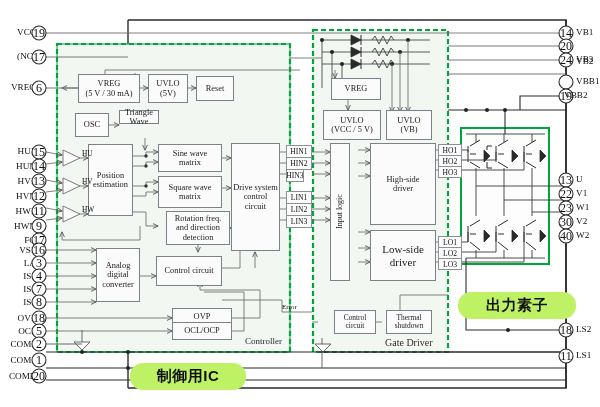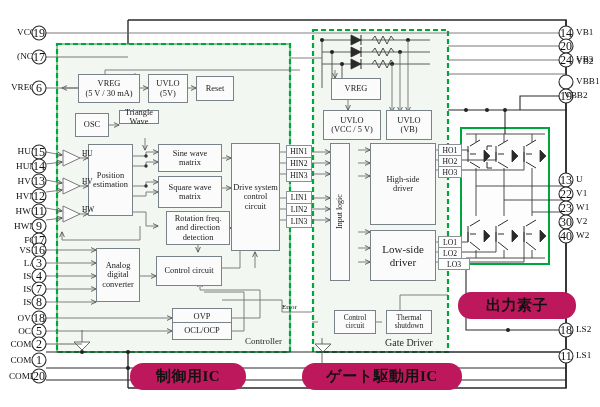--- a/index.html
+++ b/index.html
@@ -15,21 +15,21 @@
   .blk{position:absolute;border:1px solid #7a8289;background:#fbfbfb;
        display:flex;align-items:center;justify-content:center;text-align:center;
        font-size:8.4px;color:#1b1b1b;line-height:1.12;box-sizing:border-box;
        white-space:pre-line;}
   .sig{position:absolute;border:1px solid #8a9196;background:#fdfdfd;
        font-size:7.6px;color:#111;display:flex;align-items:center;
        justify-content:center;box-sizing:border-box;}
   .vert{writing-mode:vertical-rl;transform:rotate(180deg);}
   .secname{position:absolute;font-size:10px;color:#2b2b2b;font-style:normal;}
   .jp{position:absolute;display:flex;align-items:center;justify-content:center;
-      background:#be185d;border-radius:13px;font-family:Liberation Serif, serif;
+      background:#bef264;border-radius:13px;font-family:Liberation Sans, sans-serif;
       font-weight:bold;font-size:15px;color:#111;letter-spacing:.5px;}
   .smtxt{position:absolute;font-size:7.4px;color:#111;}
 </style>
 </head>
 <body>
 
 <div id="stage">
 
   <svg width="600" height="407">
     <defs>
@@ -473,21 +473,21 @@
   <div class="smtxt" style="left:82px;top:149px;">HU</div>
   <div class="smtxt" style="left:82px;top:177px;">HV</div>
   <div class="smtxt" style="left:82px;top:205px;">HW</div>
 
   <div class="smtxt" style="left:258px;top:303px;font-size:7px;padding-left:24px;">Error</div>
 
   <div class="secname" style="left:245px;top:336px;font-size:9px;">Controller</div>
 
   <div class="sig" style="left:286px;top:145px;width:26px;height:13px;">HIN1</div>
   <div class="sig" style="left:286px;top:157px;width:26px;height:13px;">HIN2</div>
-  <div class="sig" style="left:286px;top:169px;width:26px;height:13px;">HIN3</div>
+  <div class="sig" style="left:286px;top:169px;width:18px;height:13px;">HIN3</div>
   <div class="sig" style="left:286px;top:191px;width:26px;height:13px;">LIN1</div>
   <div class="sig" style="left:286px;top:203px;width:26px;height:13px;">LIN2</div>
   <div class="sig" style="left:286px;top:215px;width:26px;height:13px;">LIN3</div>
 
   <div class="blk" style="left:331px;top:78px;width:50px;height:22px;">VREG</div>
   <div class="blk" style="left:323px;top:110px;width:58px;height:30px;">UVLO
 (VCC / 5 V)</div>
   <div class="blk" style="left:386px;top:110px;width:46px;height:30px;">UVLO
 (VB)</div>
   <div class="blk vert" style="left:330px;top:143px;width:20px;height:138px;font-size:8px;">Input logic</div>
@@ -497,21 +497,20 @@
   <div class="blk" style="left:334px;top:310px;width:42px;height:24px;font-size:7.4px;">Control
 circuit</div>
   <div class="blk" style="left:386px;top:310px;width:46px;height:24px;font-size:7.4px;">Thermal
 shutdown</div>
 
   <div class="sig" style="left:438px;top:144px;width:24px;height:12px;">HO1</div>
   <div class="sig" style="left:438px;top:155px;width:24px;height:12px;">HO2</div>
   <div class="sig" style="left:438px;top:166px;width:24px;height:12px;">HO3</div>
   <div class="sig" style="left:438px;top:236px;width:24px;height:12px;">LO1</div>
   <div class="sig" style="left:438px;top:247px;width:24px;height:12px;">LO2</div>
-  <div class="sig" style="left:438px;top:258px;width:32px;height:12px;">LO3</div>
+  <div class="sig" style="left:438px;top:258px;width:24px;height:12px;">LO3</div>
 
   <div class="secname" style="left:385px;top:337px;font-size:10px;">Gate Driver</div>
 
   <div class="jp" style="left:130px;top:363px;width:116px;height:27px;">制御用IC</div>
-  <div class="jp" style="left:302px;top:363px;width:160px;height:27px;">ゲート駆動用IC</div>
   <div class="jp" style="left:458px;top:292px;width:118px;height:27px;">出力素子</div>
 
 </div>
 
 </body></html>

